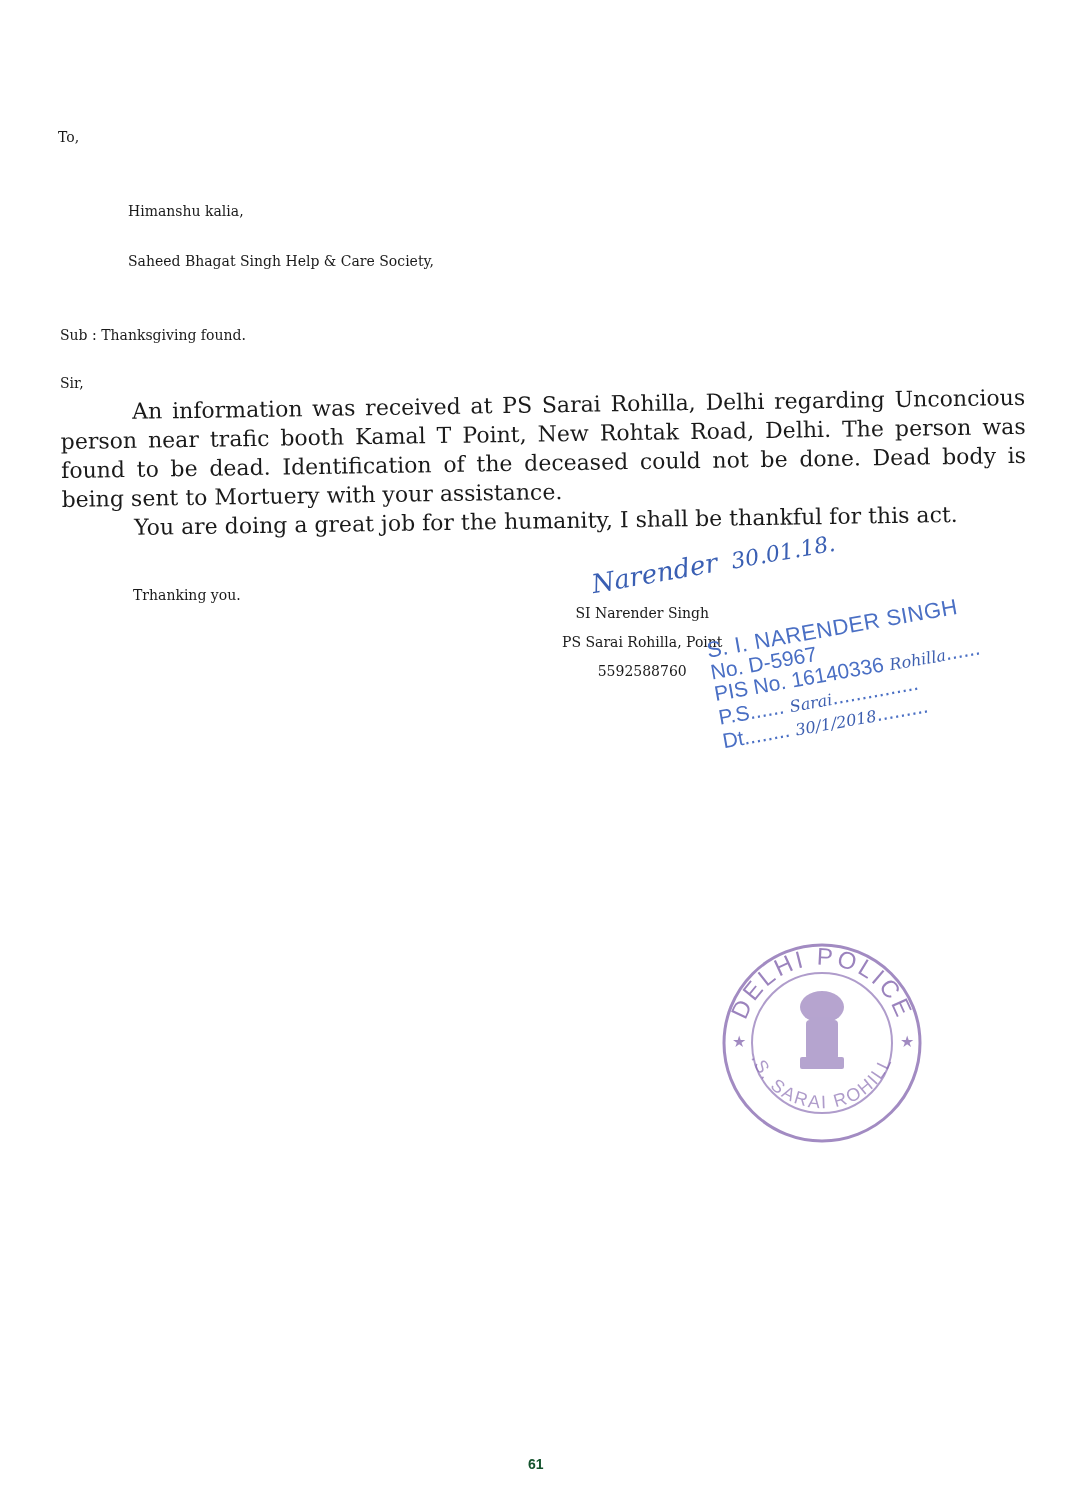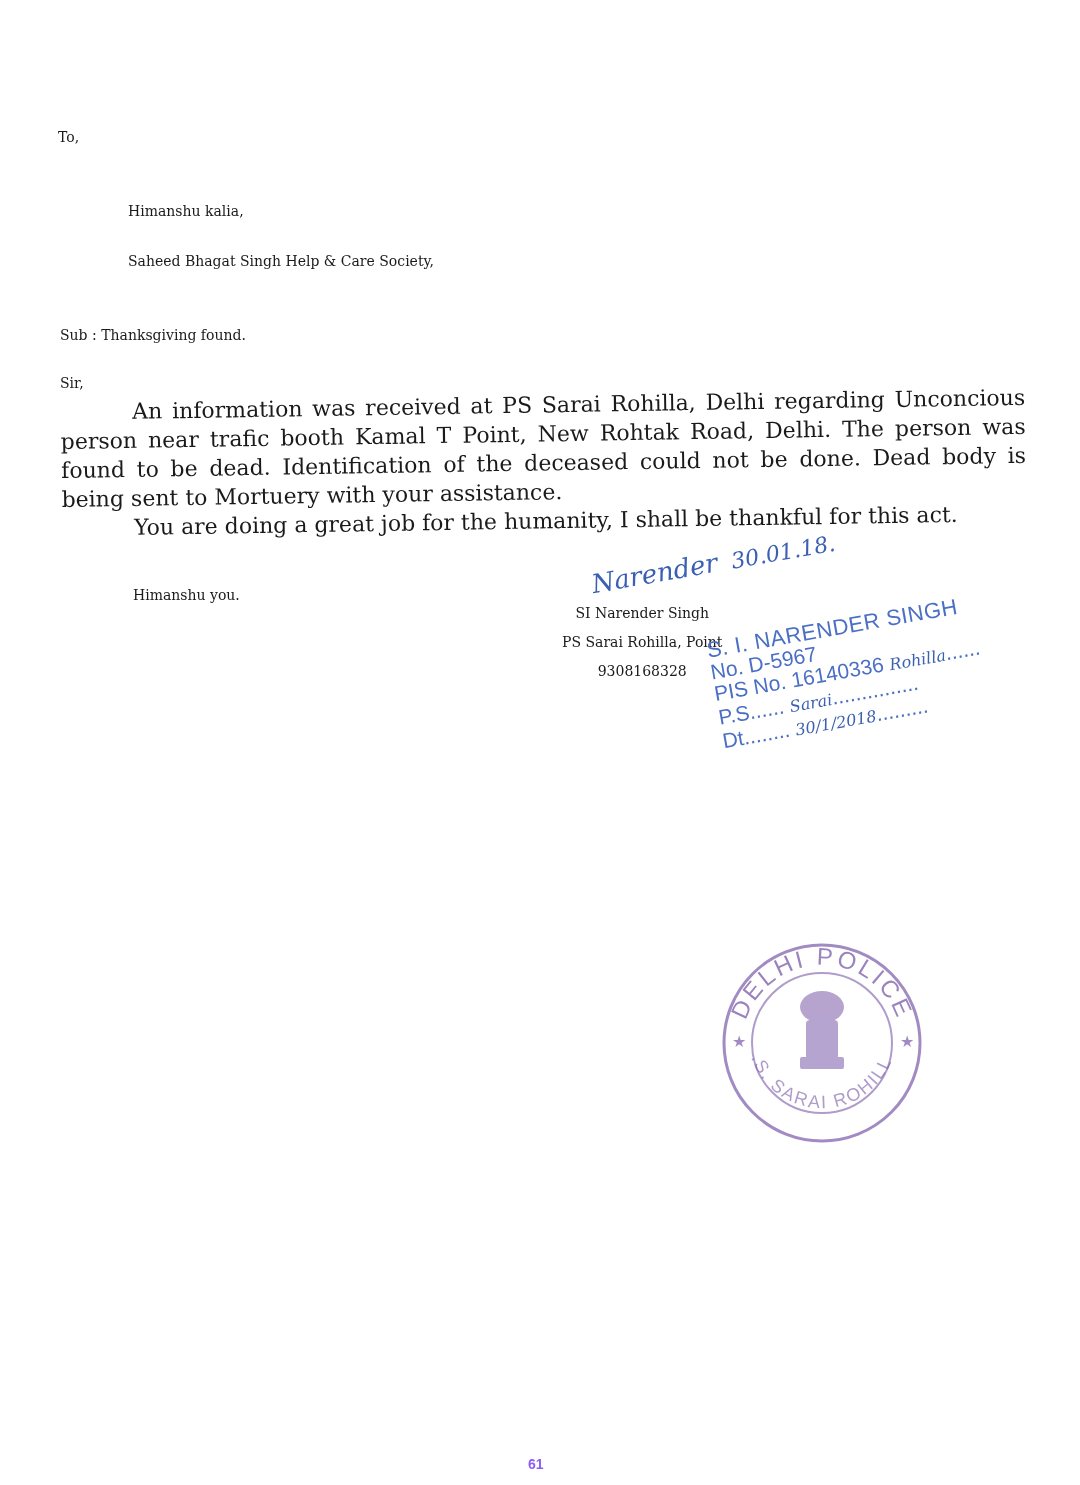--- a/index.html
+++ b/index.html
@@ -20,52 +20,52 @@
   .sig-block div { height:29px; }
   .handsig { position:absolute; left:590px; top:548px; color:#3a5fb3; font-family:"DejaVu Serif", serif;
              font-style:italic; font-size:26px; transform:rotate(-10deg); }
   .stamp { position:absolute; left:705px; top:640px; color:#4a6fc4;
            font-family:"Liberation Sans", sans-serif; font-size:21px; line-height:22px;
            transform:rotate(-10deg); transform-origin:left top; }
   .stamp .head { font-size:22px; letter-spacing:0.5px; }
   .stamp .hw { font-family:"DejaVu Serif", serif; font-style:italic; font-size:16px; color:#3d5fb0; }
   .seal { position:absolute; left:712px; top:935px; width:220px; height:210px; }
   .page-num { position:absolute; left:528px; top:1456px; font-family:"Liberation Sans", sans-serif;
-              font-weight:bold; font-size:14px; color:#8b5cf6; }
+              font-weight:bold; font-size:14px; color:#14532d; }
 </style>
 </head>
 <body>
 
 <div class="t to">To,</div>
 
 <div class="t addr">
   <div>Himanshu kalia,</div>
   <div>Saheed Bhagat Singh Help &amp; Care Society,</div>
 </div>
 
 <div class="t sub">Sub : Thanksgiving found.</div>
 
 <div class="t sir">Sir,</div>
 
 <div class="body">
   <p class="indent">An information was received at PS Sarai Rohilla, Delhi regarding Unconcious person near trafic booth Kamal T Point, New Rohtak Road, Delhi. The person was found to be dead. Identification of the deceased could not be done. Dead body is being sent to Mortuery with your assistance.</p>
   <p class="indent">You are doing a great job for the humanity, I shall be thankful for this act.</p>
 </div>
 
-<div class="t thanks">Himanshu you.</div>
+<div class="t thanks">Trhanking you.</div>
 
 <div class="handsig">
   <span>Narender</span>
   <span style="font-size:22px;margin-left:6px;">30.01.18.</span>
 </div>
 
 <div class="t sig-block">
   <div>SI Narender Singh</div>
   <div>PS Sarai Rohilla, Point</div>
-  <div>9308168328</div>
+  <div>5592588760</div>
 </div>
 
 <div class="stamp">
   <div class="head">S. I. NARENDER SINGH</div>
   <div>No. D-5967</div>
   <div>
     <span>PIS No. 16140336</span>
     <span class="hw">Rohilla</span><span>......</span>
   </div>
   <div>

